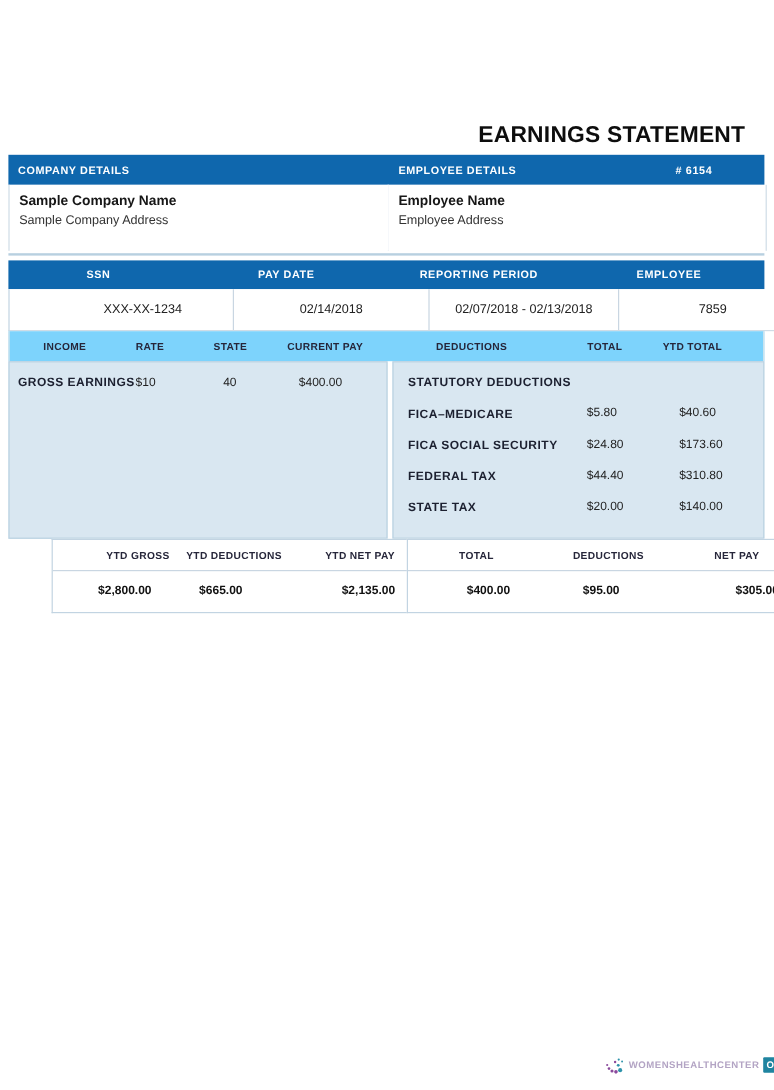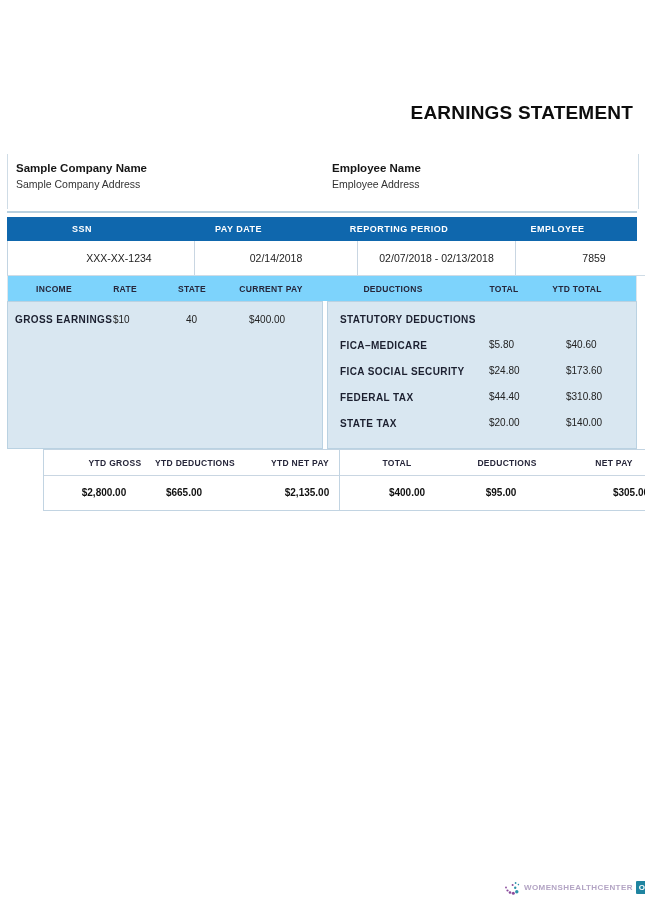--- a/index.html
+++ b/index.html
@@ -1,18 +1,18 @@
 <!DOCTYPE html>
 <html><head>
 <meta charset="utf-8">
 <style>
   html,body{margin:0;padding:0;background:#fff;}
   .page{position:relative;width:645px;height:908px;background:#fff;overflow:hidden;
         font-family:"Liberation Sans",sans-serif;-webkit-font-smoothing:antialiased;}
-  .title{position:absolute;top:102px;right:12px;font-size:19px;font-weight:bold;
+  .title{position:absolute;top:102px;right:24px;font-size:19px;font-weight:bold;
          color:#0d0d0d;letter-spacing:.2px;}
   
   .bar{position:absolute;left:7px;width:630px;background:#0f67ad;color:#fff;}
   .bar1{top:129px;height:25px;}
   .bar-label{position:absolute;top:50%;transform:translateY(-50%);font-size:9px;
              font-weight:bold;letter-spacing:.5px;white-space:nowrap;}
   
   .parties{position:absolute;left:7px;top:154px;width:630px;height:57px;
            border-bottom:2px solid #b8d0e0;}
   .party-box{position:absolute;top:0;height:55px;background:#fff;}
@@ -57,20 +57,25 @@
   .orgbox{margin-left:3px;background:#1f84a0;color:#fff;font-size:8px;font-weight:bold;
           padding:2px 3px;border-radius:1px;letter-spacing:.4px;}
 </style>
 </head>
 <body>
 
 <div class="page">
 
   <div class="title">EARNINGS STATEMENT</div>
 
+  <div class="bar bar1">
+    <span class="bar-label" style="left:8px">COMPANY DETAILS</span>
+    <span class="bar-label" style="left:325px">EMPLOYEE DETAILS</span>
+    <span class="bar-label" style="left:556px"># 6154</span>
+  </div>
 
   <div class="parties">
     <div class="party-box pb-right">
       <div class="party-name">Employee Name</div>
       <div class="party-addr">Employee Address</div>
     </div>
     <div class="party-box pb-left">
       <div class="party-name">Sample Company Name</div>
       <div class="party-addr">Sample Company Address</div>
     </div>

